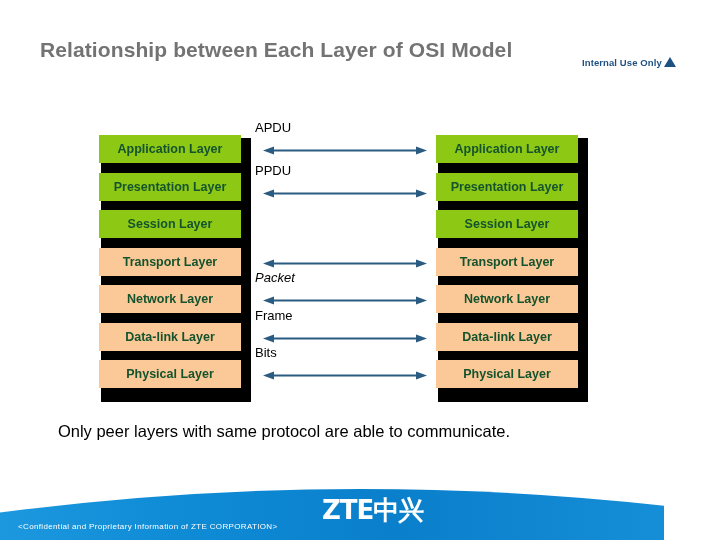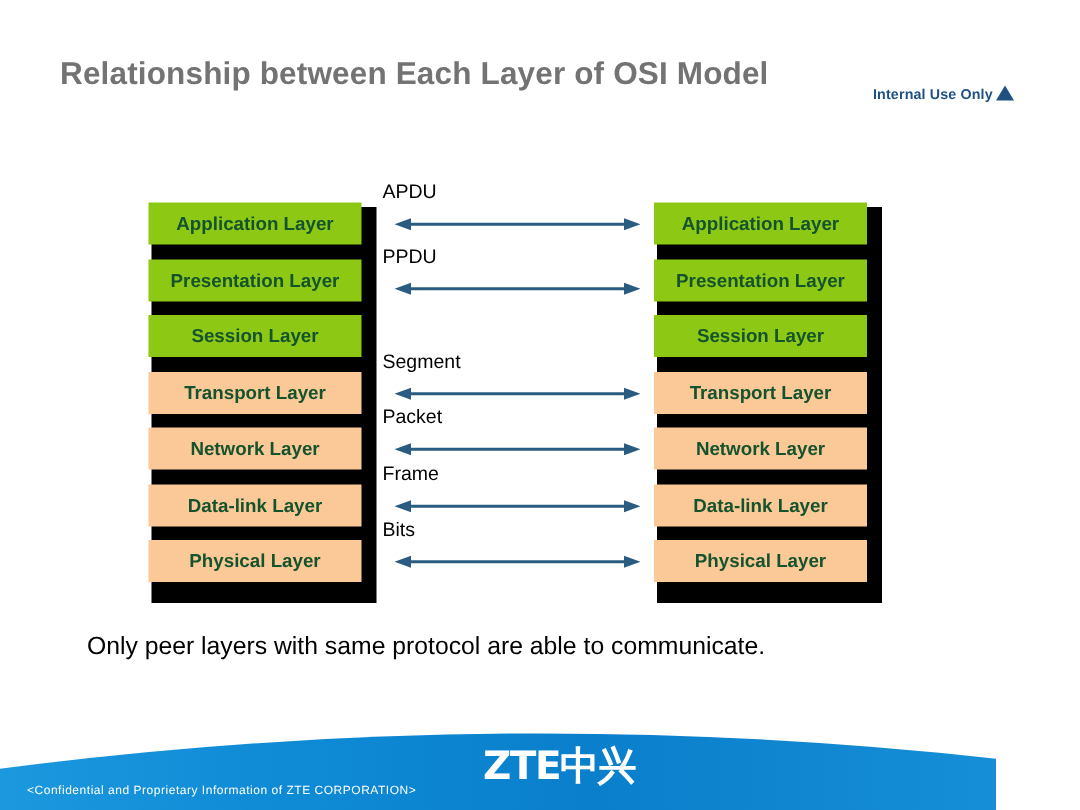--- a/index.html
+++ b/index.html
@@ -198,28 +198,27 @@
       </div>
       <div class="arrow-row" style="top: 23px; margin-top: 20px;">
         <div class="arrow-label">PPDU</div>
         <div class="arrow-line"><svg width="164" height="9" viewBox="0 0 164 9">
             <line x1="9" y1="4.5" x2="155" y2="4.5" stroke="#2A5B80" stroke-width="2"></line>
             <polygon points="0,4.5 11,0.5 11,8.5" fill="#2A5B80"></polygon>
             <polygon points="164,4.5 153,0.5 153,8.5" fill="#2A5B80"></polygon>
           </svg></div>
       </div>
       <div class="arrow-row" style="top: 112.5px;">
-        <div class="arrow-label">Segment</div>
-        <div class="arrow-line"><svg width="164" height="9" viewBox="0 0 164 9">
-            <line x1="9" y1="4.5" x2="155" y2="4.5" stroke="#2A5B80" stroke-width="2"></line>
-            <polygon points="0,4.5 11,0.5 11,8.5" fill="#2A5B80"></polygon>
-            <polygon points="164,4.5 153,0.5 153,8.5" fill="#2A5B80"></polygon>
-          </svg></div>
-      </div>
-      <div class="arrow-row" style="top: 150px;">
+        <div class="arrow-line"><svg width="164" height="9" viewBox="0 0 164 9">
+            <line x1="9" y1="4.5" x2="155" y2="4.5" stroke="#2A5B80" stroke-width="2"></line>
+            <polygon points="0,4.5 11,0.5 11,8.5" fill="#2A5B80"></polygon>
+            <polygon points="164,4.5 153,0.5 153,8.5" fill="#2A5B80"></polygon>
+          </svg></div>
+      </div>
+      <div class="arrow-row" style="top: 150px; font-style: italic;">
         <div class="arrow-label">Packet</div>
         <div class="arrow-line"><svg width="164" height="9" viewBox="0 0 164 9">
             <line x1="9" y1="4.5" x2="155" y2="4.5" stroke="#2A5B80" stroke-width="2"></line>
             <polygon points="0,4.5 11,0.5 11,8.5" fill="#2A5B80"></polygon>
             <polygon points="164,4.5 153,0.5 153,8.5" fill="#2A5B80"></polygon>
           </svg></div>
       </div>
       <div class="arrow-row" style="top: 225px;">
         <div class="arrow-label">Bits</div>
         <div class="arrow-line"><svg width="164" height="9" viewBox="0 0 164 9">

